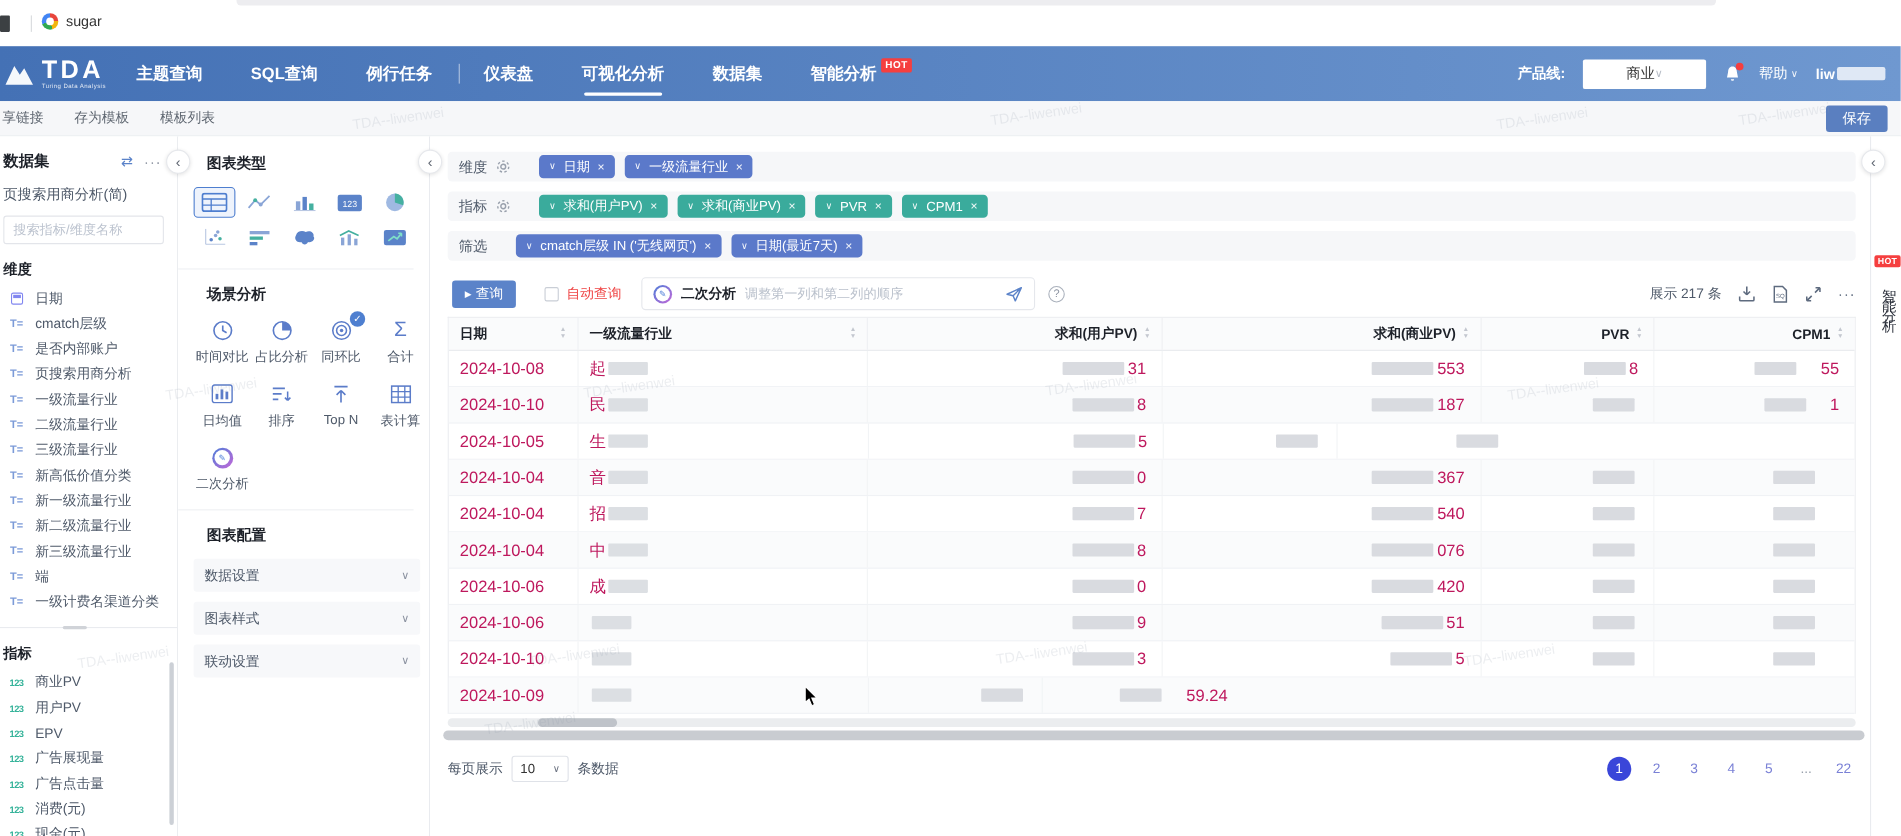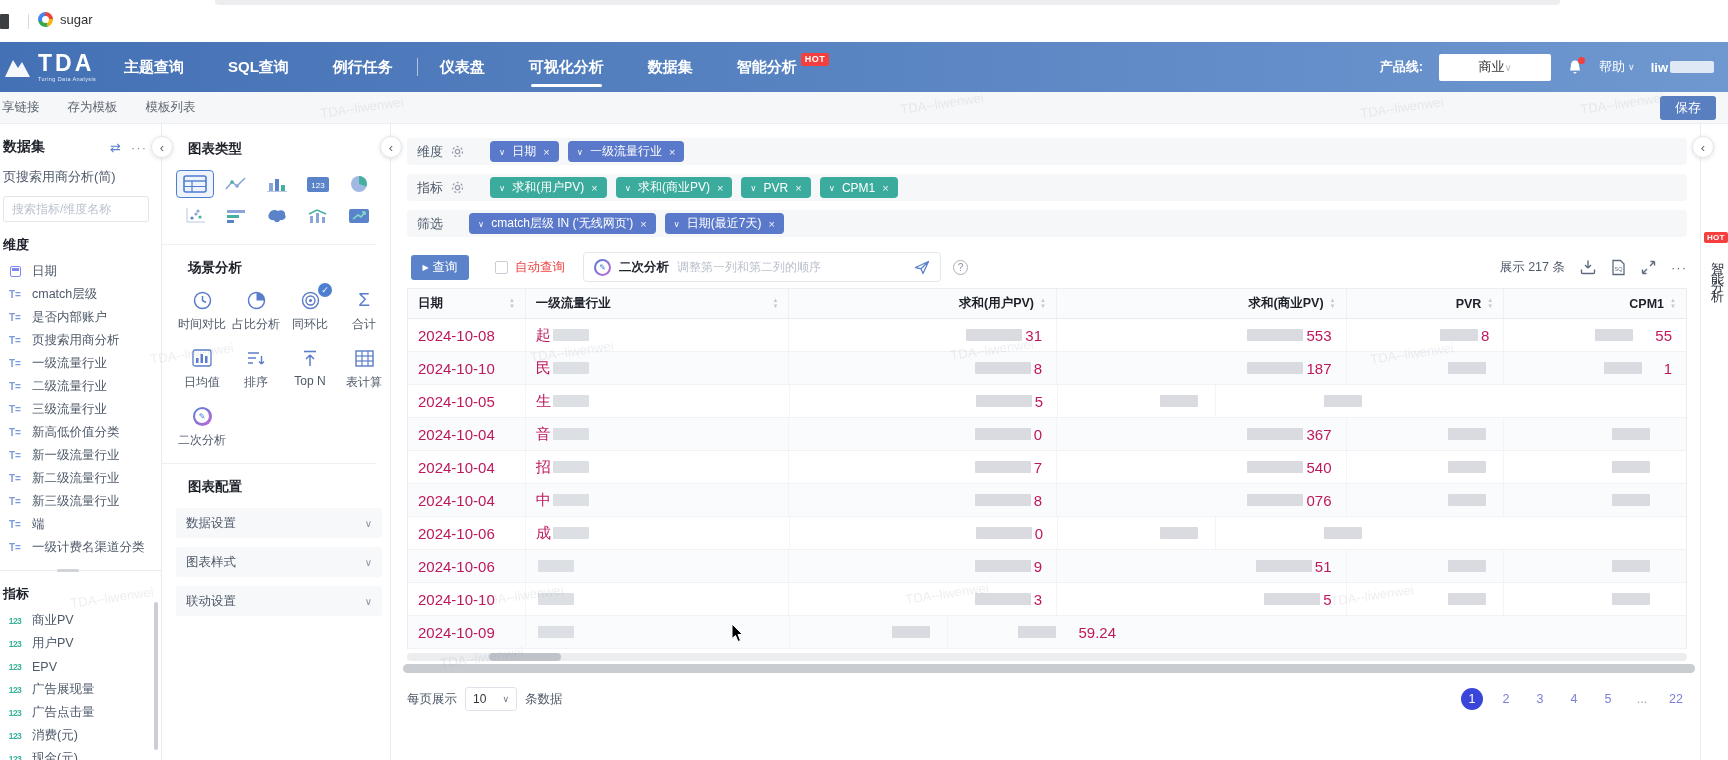--- a/index.html
+++ b/index.html
@@ -875,20 +875,24 @@
             <span>2024-10-06</span>
           </div>
           <div class="td c-ind">
             <span class="frag">成</span>
             <span class="redact r-ind"></span>
           </div>
           <div class="td c-num c-user">
             <span class="redact r-num"></span>
             <span class="frag">0</span>
           </div>
+          <div class="td c-num c-biz">
+            <span class="redact r-num"></span>
+            <span class="frag">420</span>
+          </div>
           <div class="td c-num c-pvr">
             <span class="redact r-sm"></span>
             <span class="frag"></span>
           </div>
           <div class="td c-num c-cpm">
             <span class="redact r-sm"></span>
             <span class="frag"></span>
           </div>
         </div>
         <div class="trow">

